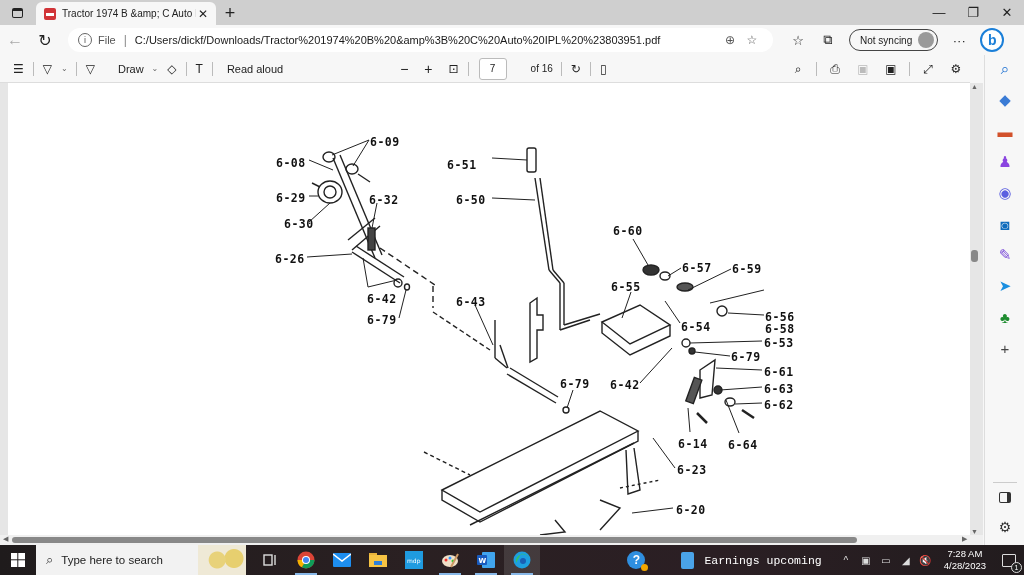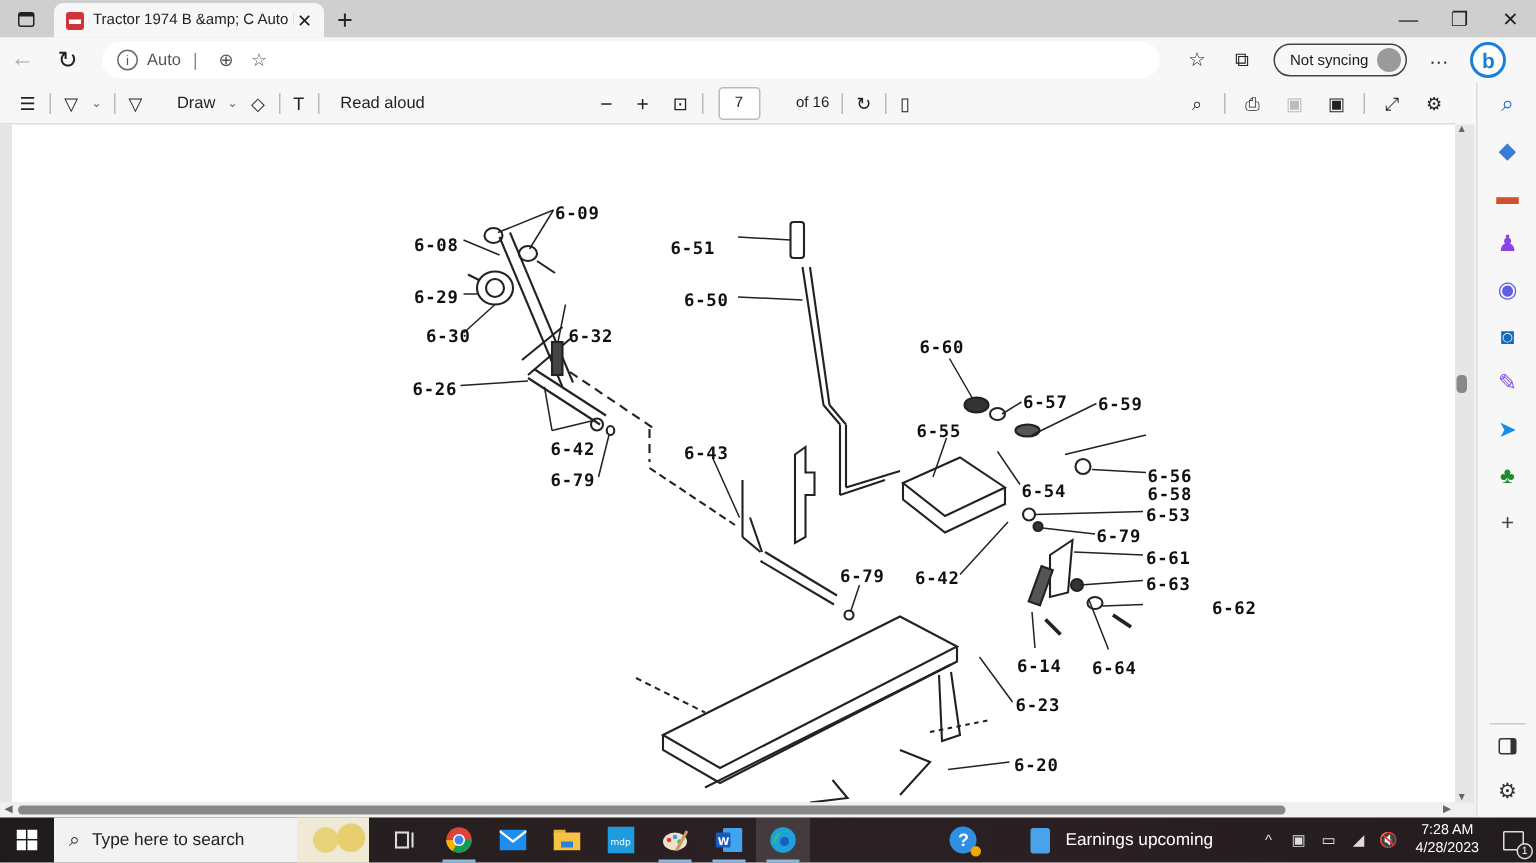--- a/index.html
+++ b/index.html
@@ -73,21 +73,21 @@
   .search-box .mag { font-size: 13px; color: #333; margin-right: 8px; }
   .search-box .ph { font-size: 11.5px; color: #222; }
   .search-box .art { position: absolute; right: 0; top: 0; width: 48px; height: 30px; background: radial-gradient(circle at 40% 50%, #e8d27a 0 8px, transparent 9px), radial-gradient(circle at 75% 45%, #e7cf6f 0 9px, transparent 10px), #efe9d6; }
   .tb-apps { display: flex; align-items: center; margin-left: 6px; }
   .tb-app { width: 36px; height: 30px; display: flex; align-items: center; justify-content: center; position: relative; }
   .tb-app.running::after { content: ""; position: absolute; bottom: 0; left: 7px; width: 22px; height: 2px; background: #88b8e8; }
   .tb-app.active { background: rgba(255,255,255,0.12); }
   .tray { position: absolute; right: 0; top: 0; height: 30px; display: flex; align-items: center; color: #eee; }
   .tray .ic { width: 16px; text-align: center; font-size: 10px; color: #ddd; margin: 0 2px; }
   .tray .clock { text-align: center; font-size: 9.5px; line-height: 12px; margin: 0 8px; color: #fff; }
-  .news { display: flex; align-items: center; margin-right: 27px; }
+  .news { display: flex; align-items: center; margin-right: 14px; font-family: Liberation Mono, monospace; }
   .news .doc { width: 13px; height: 17px; background: #4aa3e8; border-radius: 2px; margin-right: 10px; }
   .news span { font-size: 11.5px; color: #fff; }
   .help-ic { width: 18px; height: 18px; border-radius: 50%; background: #2f8fe0; color: #fff; font-weight: bold; font-size: 12px; display: flex; align-items: center; justify-content: center; margin-right: 36px; position: relative; }
   .help-ic::after { content: ""; position: absolute; right: -3px; bottom: -2px; width: 7px; height: 7px; border-radius: 50%; background: #f2a600; }
   .notif { width: 30px; height: 30px; display: flex; align-items: center; justify-content: center; }
 </style>
 </head>
 <body>
 
 <div class="tabbar">
@@ -105,22 +105,23 @@
     <div>❐</div>
     <div>✕</div>
   </div>
 </div>
 
 <div class="navbar">
   <div class="nav-btn disabled">←</div>
   <div class="nav-btn">↻</div>
   <div class="addr">
     <span class="info">i</span>
-    <span class="file">Auto</span>
+    <span class="file">File</span>
     <span class="sep">|</span>
+    <span class="url">C:/Users/dickf/Downloads/Tractor%201974%20B%20&amp;amp%3B%20C%20Auto%20IPL%20%23803951.pdf</span>
     <span class="zoom-ic">⊕</span>
     <span class="fav-ic">☆</span>
   </div>
   <div class="nav-right">
     <span class="ic">☆</span>
     <span class="ic">⧉</span>
     <div class="sync-btn">
       <span>Not syncing</span>
       <span class="av"></span>
     </div>
@@ -265,42 +266,42 @@
         <line x1="690" y1="432" x2="688" y2="408"></line>
         <line x1="739" y1="433" x2="726" y2="400"></line>
         <line x1="675" y1="468" x2="653" y2="438"></line>
         <line x1="673" y1="508" x2="632" y2="513"></line>
       </g>
     </svg>
     <div id="labels-layer" style="position:absolute; left:0; top:0; width:962px; height:452px;">
         <span class="part-label" style="left: 362px; top: 52px;">6-09</span>
         <span class="part-label" style="left: 268px; top: 73px;">6-08</span>
         <span class="part-label" style="left: 268px; top: 108px;">6-29</span>
-        <span class="part-label" style="left: 371px; top: 110px; margin-top: 24px;">6-32</span>
+        <span class="part-label" style="left: 361px; top: 110px;">6-32</span>
         <span class="part-label" style="left: 276px; top: 134px;">6-30</span>
         <span class="part-label" style="left: 267px; top: 169px;">6-26</span>
         <span class="part-label" style="left: 359px; top: 209px;">6-42</span>
         <span class="part-label" style="left: 359px; top: 230px;">6-79</span>
         <span class="part-label" style="left: 439px; top: 75px;">6-51</span>
         <span class="part-label" style="left: 448px; top: 110px;">6-50</span>
         <span class="part-label" style="left: 448px; top: 212px;">6-43</span>
         <span class="part-label" style="left: 552px; top: 294px;">6-79</span>
         <span class="part-label" style="left: 605px; top: 141px;">6-60</span>
         <span class="part-label" style="left: 674px; top: 178px;">6-57</span>
         <span class="part-label" style="left: 724px; top: 179px;">6-59</span>
         <span class="part-label" style="left: 603px; top: 197px;">6-55</span>
         <span class="part-label" style="left: 757px; top: 201px; margin-top: 38px;">6-58</span>
         <span class="part-label" style="left: 757px; top: 227px;">6-56</span>
         <span class="part-label" style="left: 673px; top: 237px;">6-54</span>
         <span class="part-label" style="left: 756px; top: 253px;">6-53</span>
         <span class="part-label" style="left: 723px; top: 267px;">6-79</span>
         <span class="part-label" style="left: 756px; top: 282px;">6-61</span>
         <span class="part-label" style="left: 602px; top: 295px;">6-42</span>
         <span class="part-label" style="left: 756px; top: 299px;">6-63</span>
-        <span class="part-label" style="left: 756px; top: 315px; margin-left: 44px;">6-62</span>
+        <span class="part-label" style="left: 756px; top: 315px;">6-62</span>
         <span class="part-label" style="left: 670px; top: 354px;">6-14</span>
         <span class="part-label" style="left: 720px; top: 355px;">6-64</span>
         <span class="part-label" style="left: 669px; top: 380px;">6-23</span>
         <span class="part-label" style="left: 668px; top: 420px;">6-20</span>
       </div>
   </div>
   <div class="vscroll">
     <span class="up">▲</span>
     <span class="thumb"></span>
     <span class="down">▼</span>

